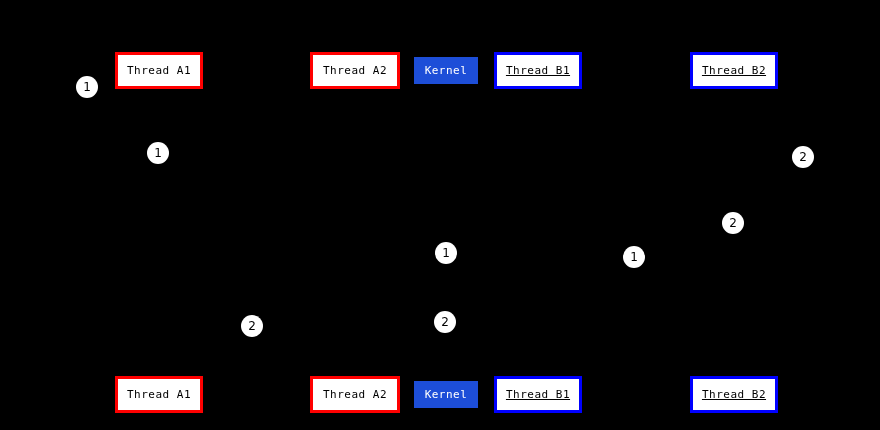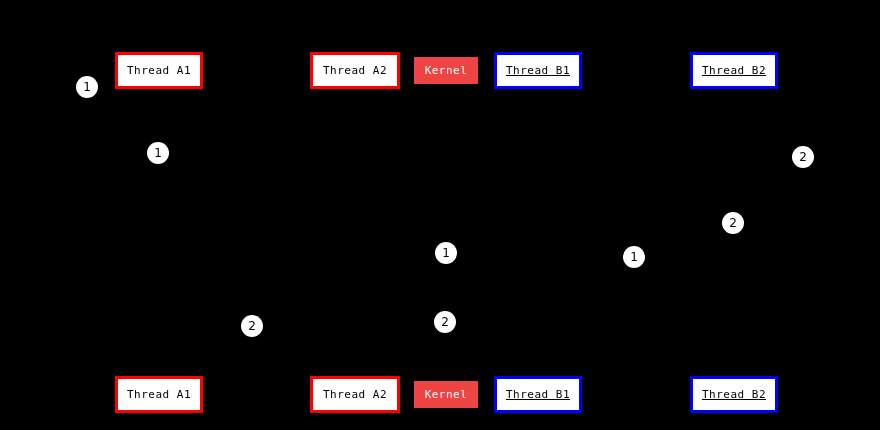--- a/index.html
+++ b/index.html
@@ -29,21 +29,21 @@
     display: flex;
     align-items: center;
     justify-content: center;
     white-space: nowrap;
     border-style: solid;
     border-width: 3px;
   }
   .participant.red   { border-color: #ff0000; }
   .participant.blue  { border-color: #0000ff; text-decoration: underline; }
   .participant.solid-blue {
-    background: #ef4444;
+    background: #1d4ed8;
     color: #ffffff;
     border-color: #0000ff;
     border-width: 0px;
     text-align: center;
   }
 
   
   .lifeline {
     position: absolute;
     width: 1px;

